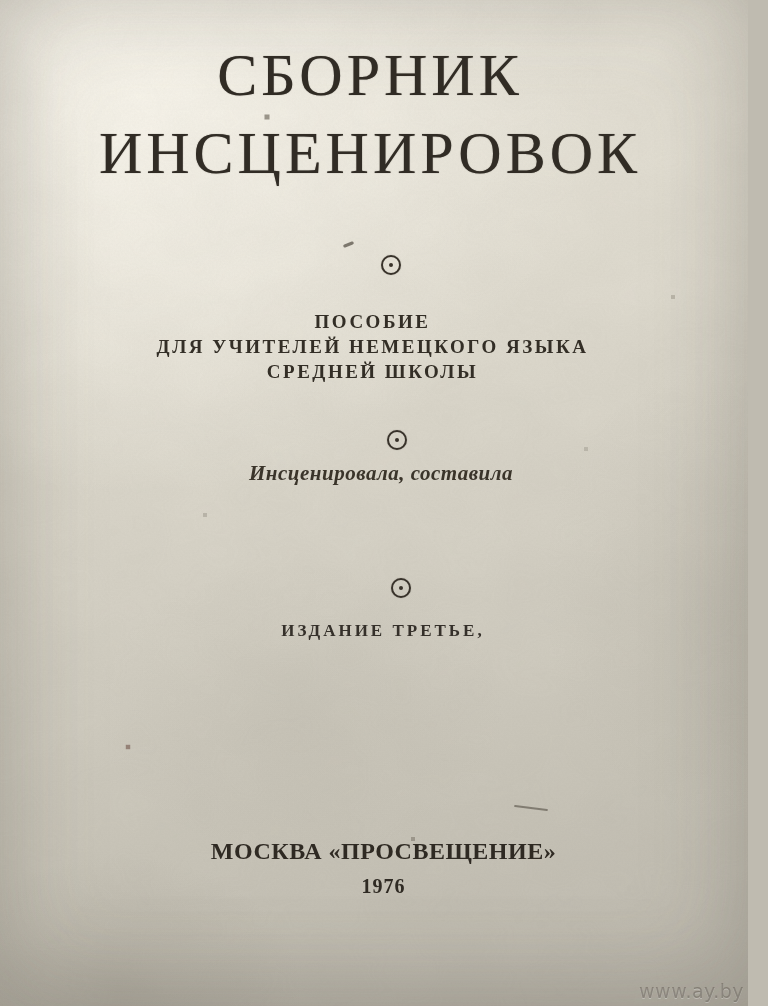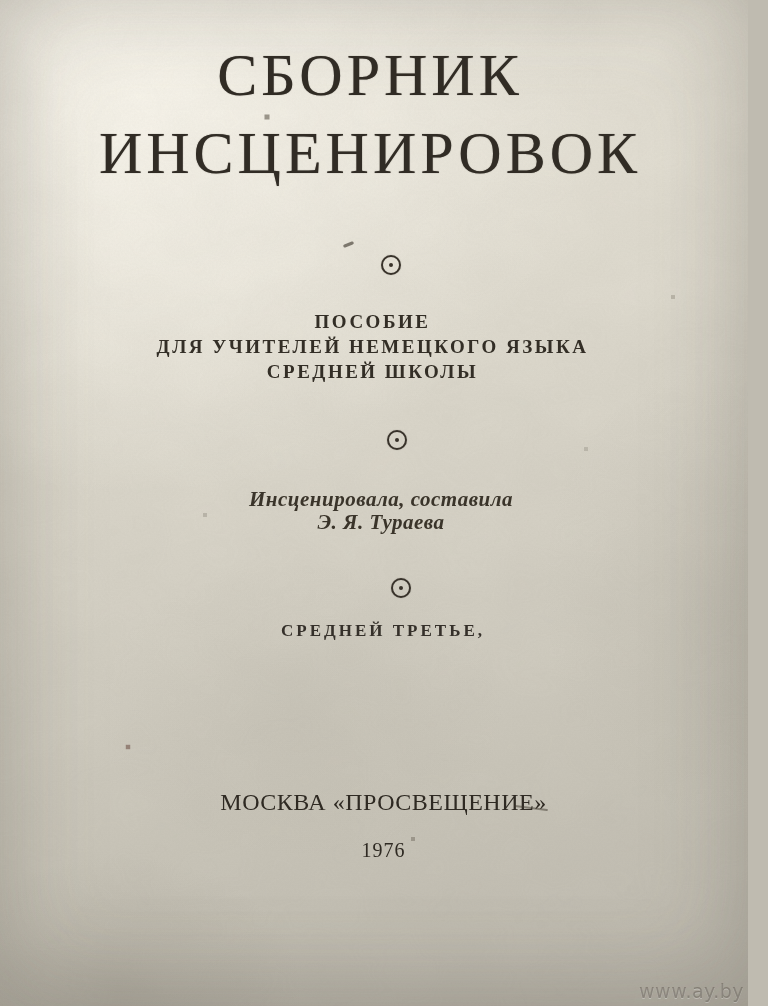--- a/index.html
+++ b/index.html
@@ -41,50 +41,50 @@
     top: 309px;
     font-size: 19px;
     font-weight: bold;
     letter-spacing: 2.5px;
     line-height: 25px;
     color: #332e26;
     margin-left: -3px;
   }
 
   .credit {
-    top: 488px;
+    top: 462px;
     font-size: 21px;
     font-style: italic;
     font-weight: bold;
     line-height: 23px;
     letter-spacing: 0.5px;
     color: #3a342a;
     margin-left: 14px;
   }
 
   .edition {
     top: 619px;
     font-size: 17px;
     font-weight: bold;
     letter-spacing: 3px;
     line-height: 23px;
     color: #35302a;
     margin-left: 18px;
   }
 
   .imprint {
-    top: 787px;
+    top: 836px;
     font-size: 24px;
-    font-weight: normal;
+    font-weight: bold;
     letter-spacing: 0.5px;
     line-height: 30px;
     color: #2f2a23;
     margin-left: 19px;
   }
-  .imprint .year { font-size: 20px; letter-spacing: 1px; margin-top: 18px; }
+  .imprint .year { font-size: 20px; letter-spacing: 1px; margin-top: 5px; }
 
   .orn {
     position: absolute;
     width: 16px; height: 16px;
     border: 2.5px solid #38322a;
     border-radius: 50%;
     box-shadow: 0 0 1px rgba(56,50,42,0.5);
   }
   .orn::after {
     content: "";
@@ -167,27 +167,26 @@
   <div class="textblock subtitle">
     <div>ПОСОБИЕ</div>
     <div>ДЛЯ УЧИТЕЛЕЙ НЕМЕЦКОГО ЯЗЫКА</div>
     <div>СРЕДНЕЙ ШКОЛЫ</div>
   </div>
 
   <span class="orn orn-2"></span>
 
   <div class="textblock credit">
     <div>Инсценировала, составила</div>
-    <div>Э. Я. Тураева</div>
   </div>
 
   <span class="orn orn-3"></span>
 
   <div class="textblock edition">
-    <div>СРЕДНЕЙ ТРЕТЬЕ,</div>
+    <div>ИЗДАНИЕ ТРЕТЬЕ,</div>
   </div>
 
   <div class="textblock imprint">
     <div>МОСКВА «ПРОСВЕЩЕНИЕ»</div>
     <div class="year">1976</div>
   </div>
 
   <span class="tick"></span>
   <span class="fiber"></span>
   <span class="specks"></span>

